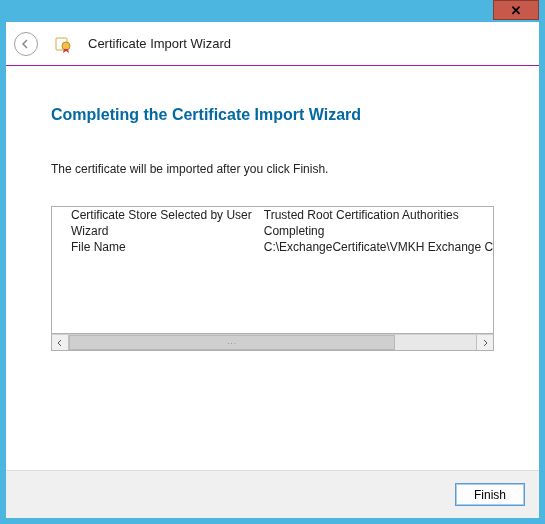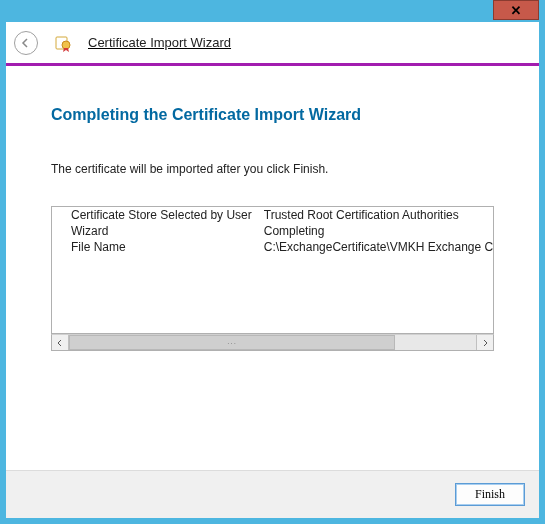--- a/index.html
+++ b/index.html
@@ -38,23 +38,22 @@
     bottom: 6px;
     background: #fff;
     display: flex;
     flex-direction: column;
   }
   .titlebar {
     height: 44px;
     display: flex;
     align-items: center;
     padding: 0 8px;
-    border-bottom: 3px solid #a21caf;
+    border-bottom: 1px solid #a21caf;
     gap: 16px;
-    text-decoration: underline;
   }
   .back-btn {
     width: 24px;
     height: 24px;
     border: 1px solid #a0a0a0;
     border-radius: 50%;
     display: flex;
     align-items: center;
     justify-content: center;
     background: #fff;
@@ -169,21 +168,21 @@
     justify-content: flex-end;
     padding: 0 14px;
     gap: 8px;
   }
   .btn {
     min-width: 70px;
     height: 23px;
     border: 1px solid #adadad;
     background: #fdfdfd;
     font-size: 12px;
-    font-family: Liberation Serif, serif;
+    font-family: Liberation Sans, sans-serif;
     cursor: pointer;
     padding: 0 12px;
   }
   .btn.default {
     border: 1px solid #5b9bd5;
     box-shadow: inset 0 0 0 1px #a7cef0;
   }
 </style>
 </head>
 <body>

